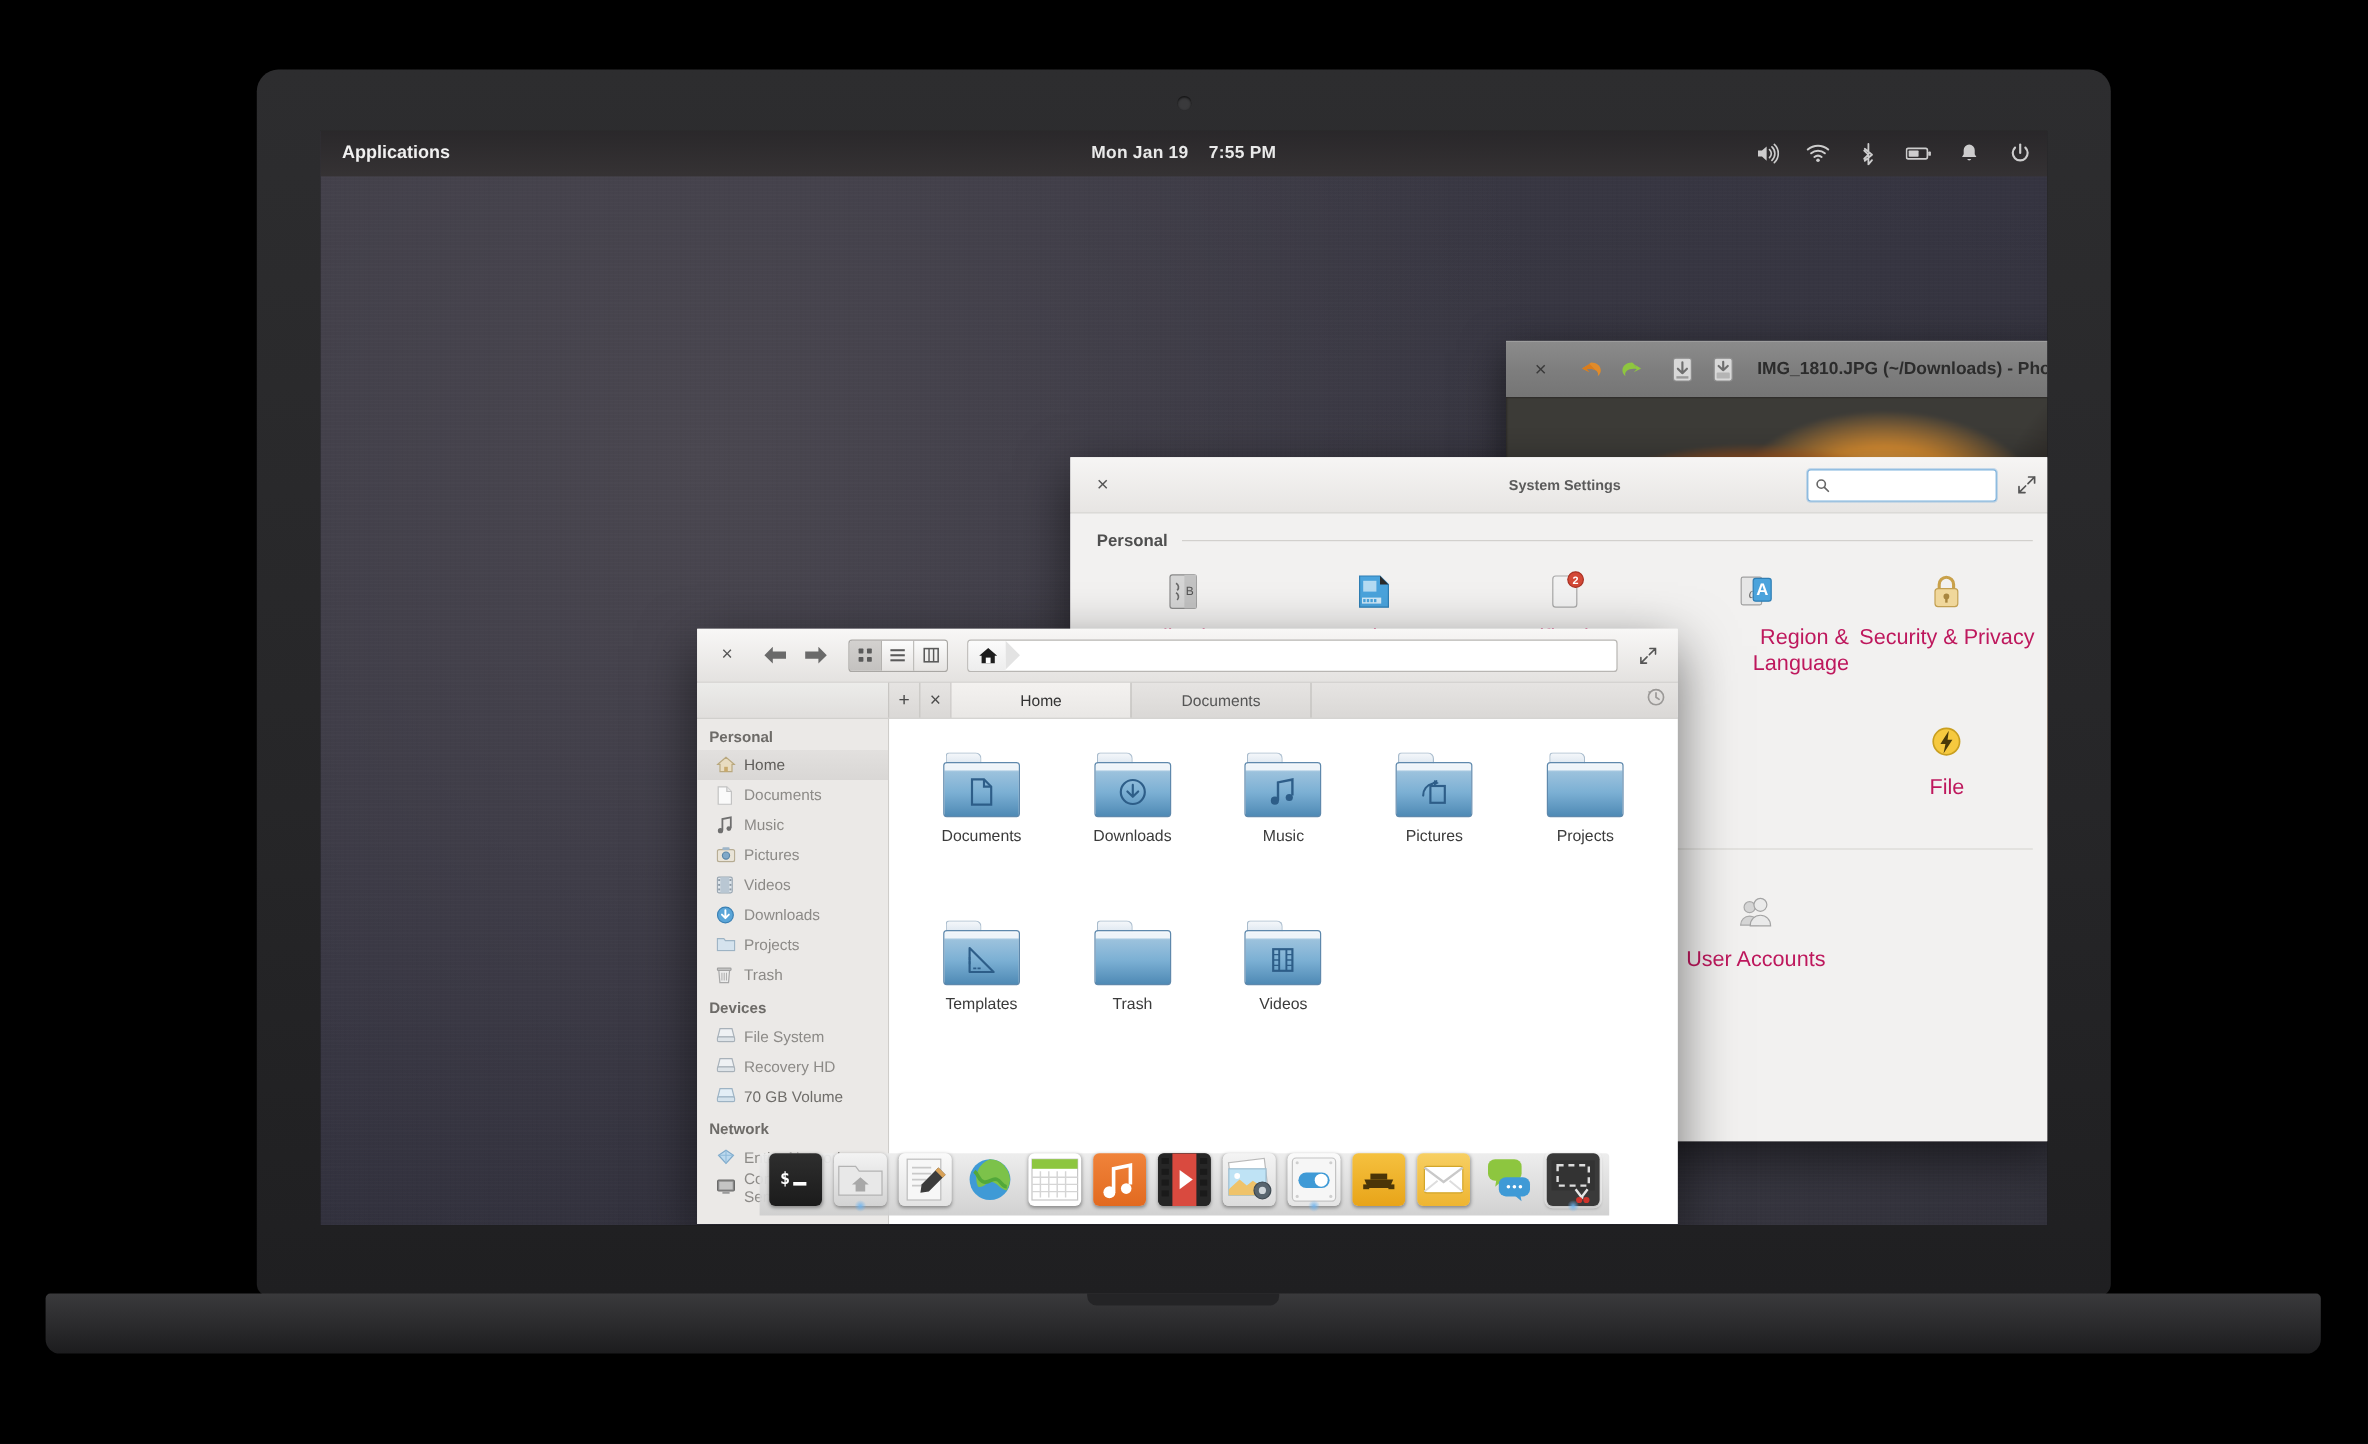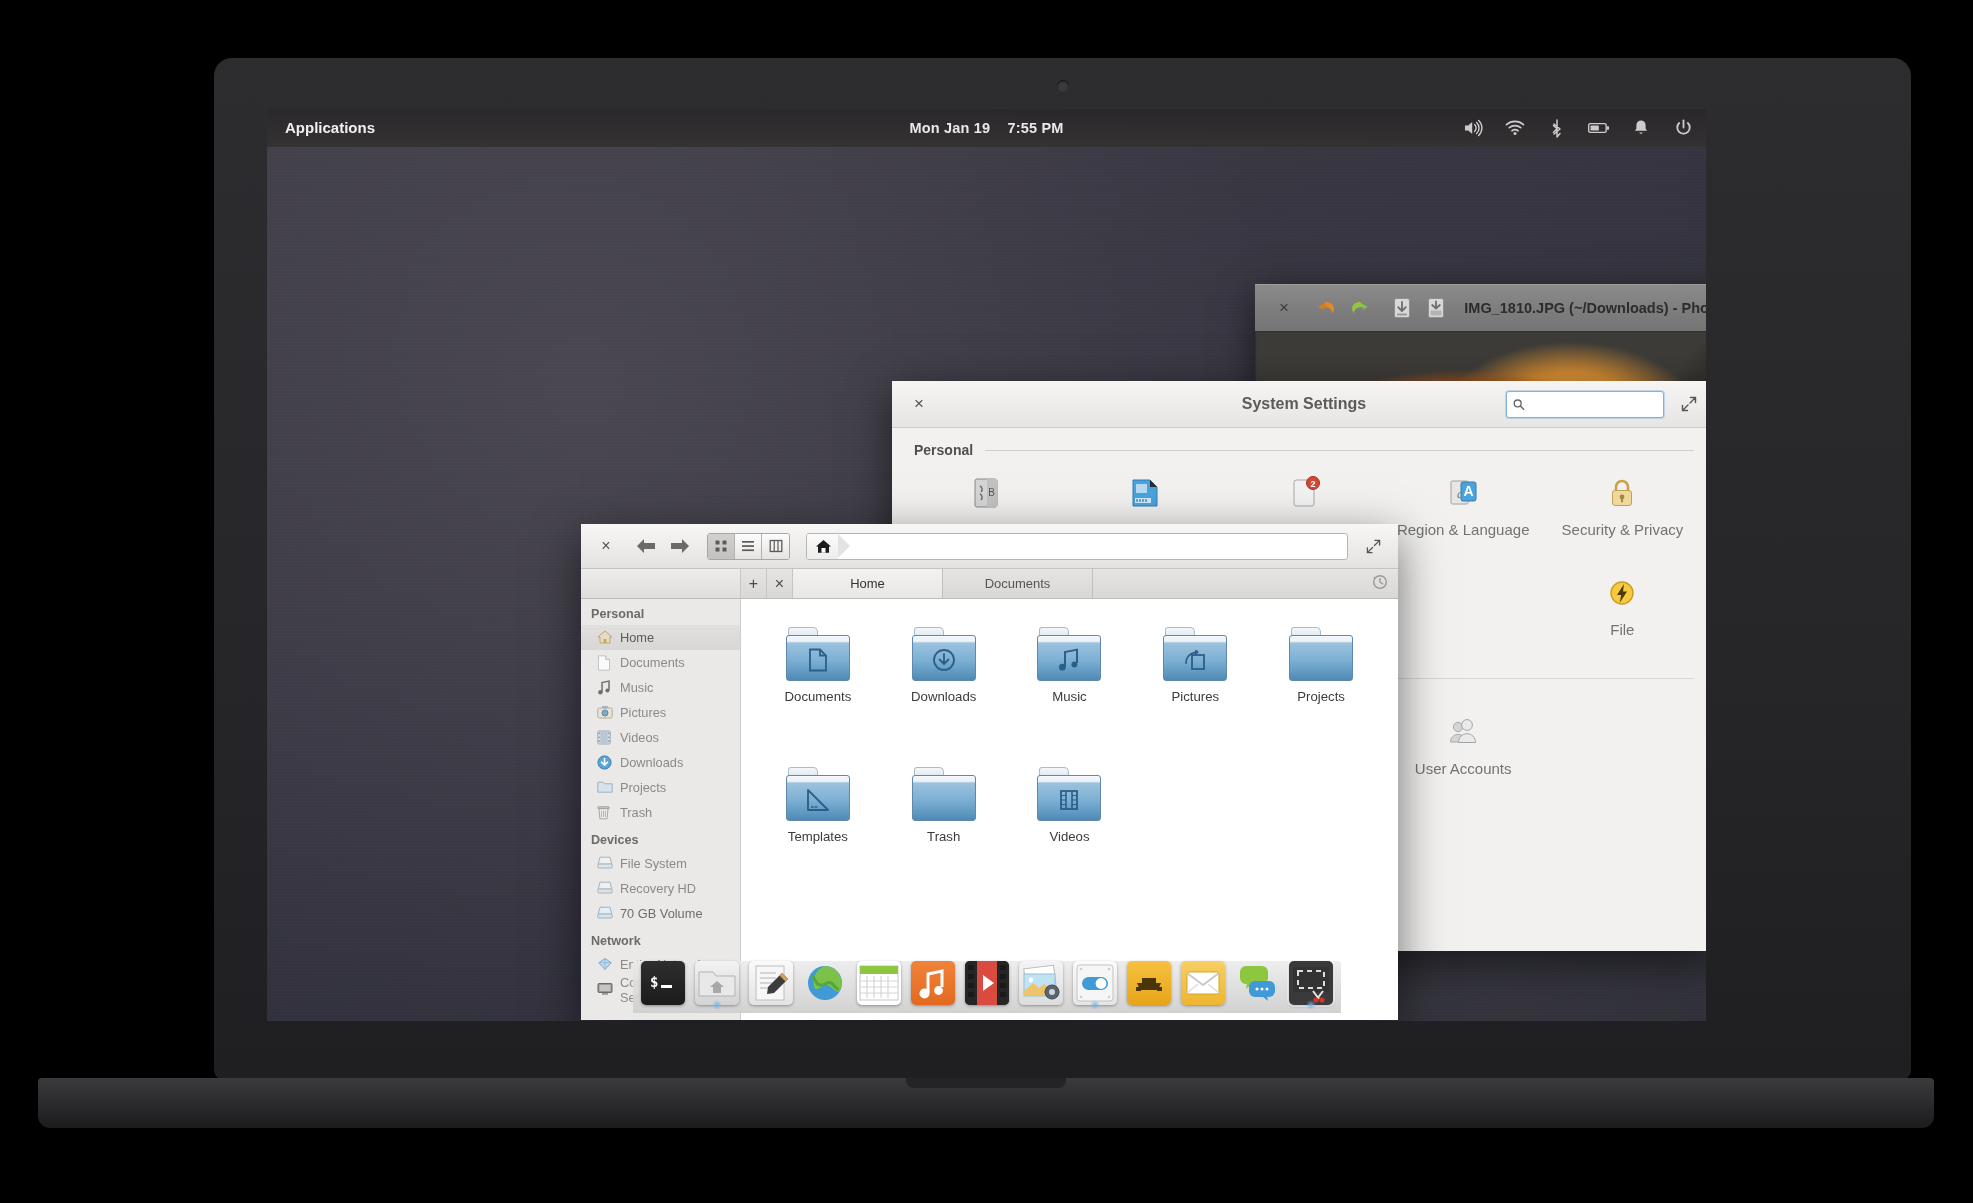--- a/index.html
+++ b/index.html
@@ -7,21 +7,21 @@
     width: 1973px; height: 1203px;
     background: #000;
     font-family: "Liberation Sans", sans-serif;
     overflow: hidden;
   }
 
   
   #laptop {
     position: absolute;
     left: 214px; top: 58px;
-    width: 1697px; height: 1022px;
+    width: 1545px; height: 1022px;
     background: linear-gradient(180deg, #2d2d2f 0%, #262628 60%, #1f1f21 100%);
     border-radius: 18px 18px 10px 10px;
   }
   #laptop-camera {
     position: absolute; left: 50%; top: 22px;
     transform: translateX(-50%);
     width: 12px; height: 12px; border-radius: 50%;
     background: #3a3a3c;
     box-shadow: inset 0 1px 2px rgba(0,0,0,0.8);
   }
@@ -208,21 +208,21 @@
   }
   #settings-titlebar {
     height: 47px;
     background: linear-gradient(180deg, #f6f5f4 0%, #e7e5e3 100%);
     border-bottom: 1px solid #cfcdca;
     display: flex; align-items: center;
     padding: 0 12px; position: relative;
   }
   #settings-title {
     position: absolute; left: 0; right: 0; text-align: center;
-    font-size: 16px; color: #5b5b5b; font-weight: bold;
+    font-size: 12px; color: #5b5b5b; font-weight: bold;
     pointer-events: none;
   }
   #settings-search {
     position: absolute; right: 52px; top: 10px;
     width: 158px; height: 27px;
     background: #fff;
     border: 1px solid #7fb3dd;
     border-radius: 3px;
     box-shadow: 0 0 0 1px rgba(110,170,220,0.35);
     display: flex; align-items: center;
@@ -255,21 +255,21 @@
     display: grid;
     grid-template-columns: repeat(5, 1fr);
     padding: 8px 14px 0 14px;
     row-gap: 22px;
   }
   .settings-item {
     display: flex; flex-direction: column; align-items: center;
     gap: 7px; padding: 6px 2px; cursor: pointer; border-radius: 4px;
   }
   .settings-item .cap {
-    font-size: 15px; color: #737373; text-align: left;
+    font-size: 18px; color: #be185d; text-align: right;
   }
   .si-icon { width: 42px; height: 42px; position: relative; }
 
   
   #files-window {
     left: 314px; top: 415px;
     width: 817px; height: 496px;
     background: #fff;
     box-shadow: 0 14px 44px rgba(0,0,0,0.55);
   }

